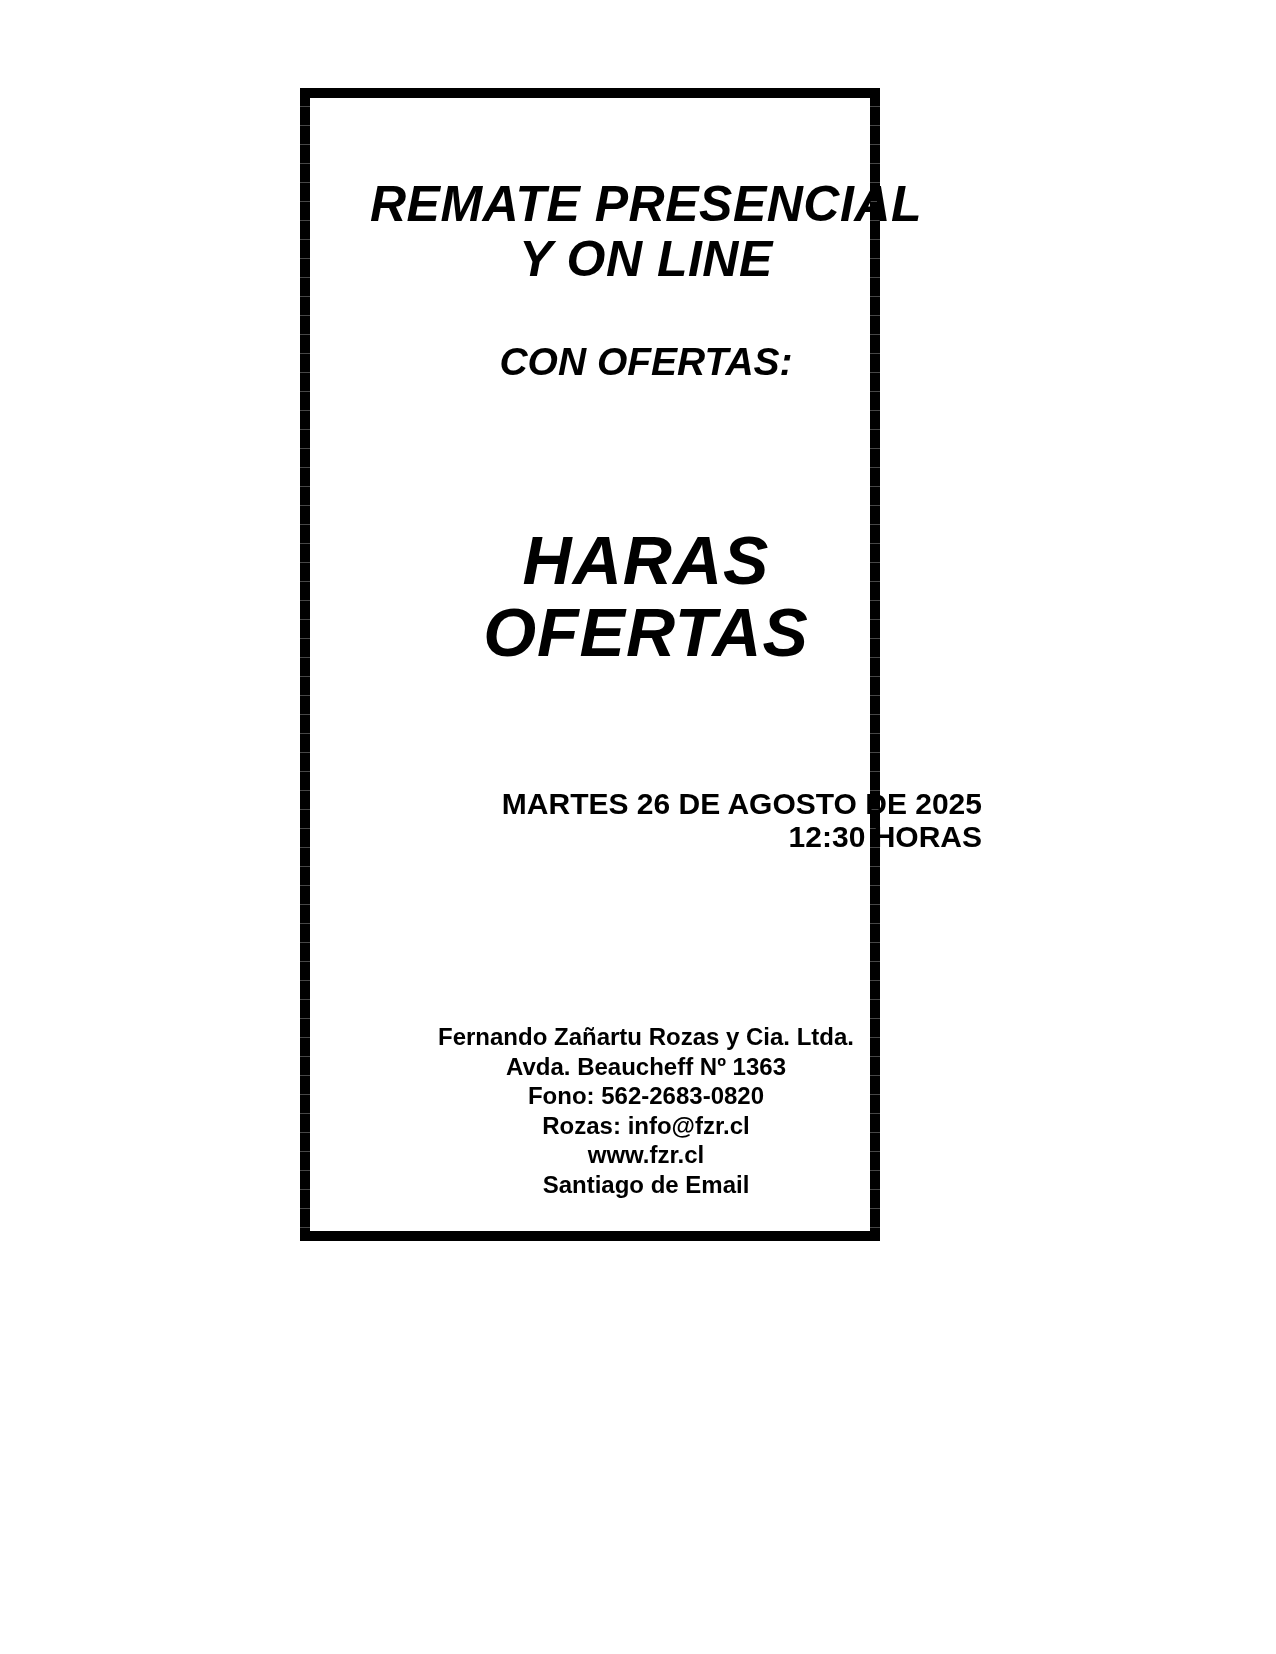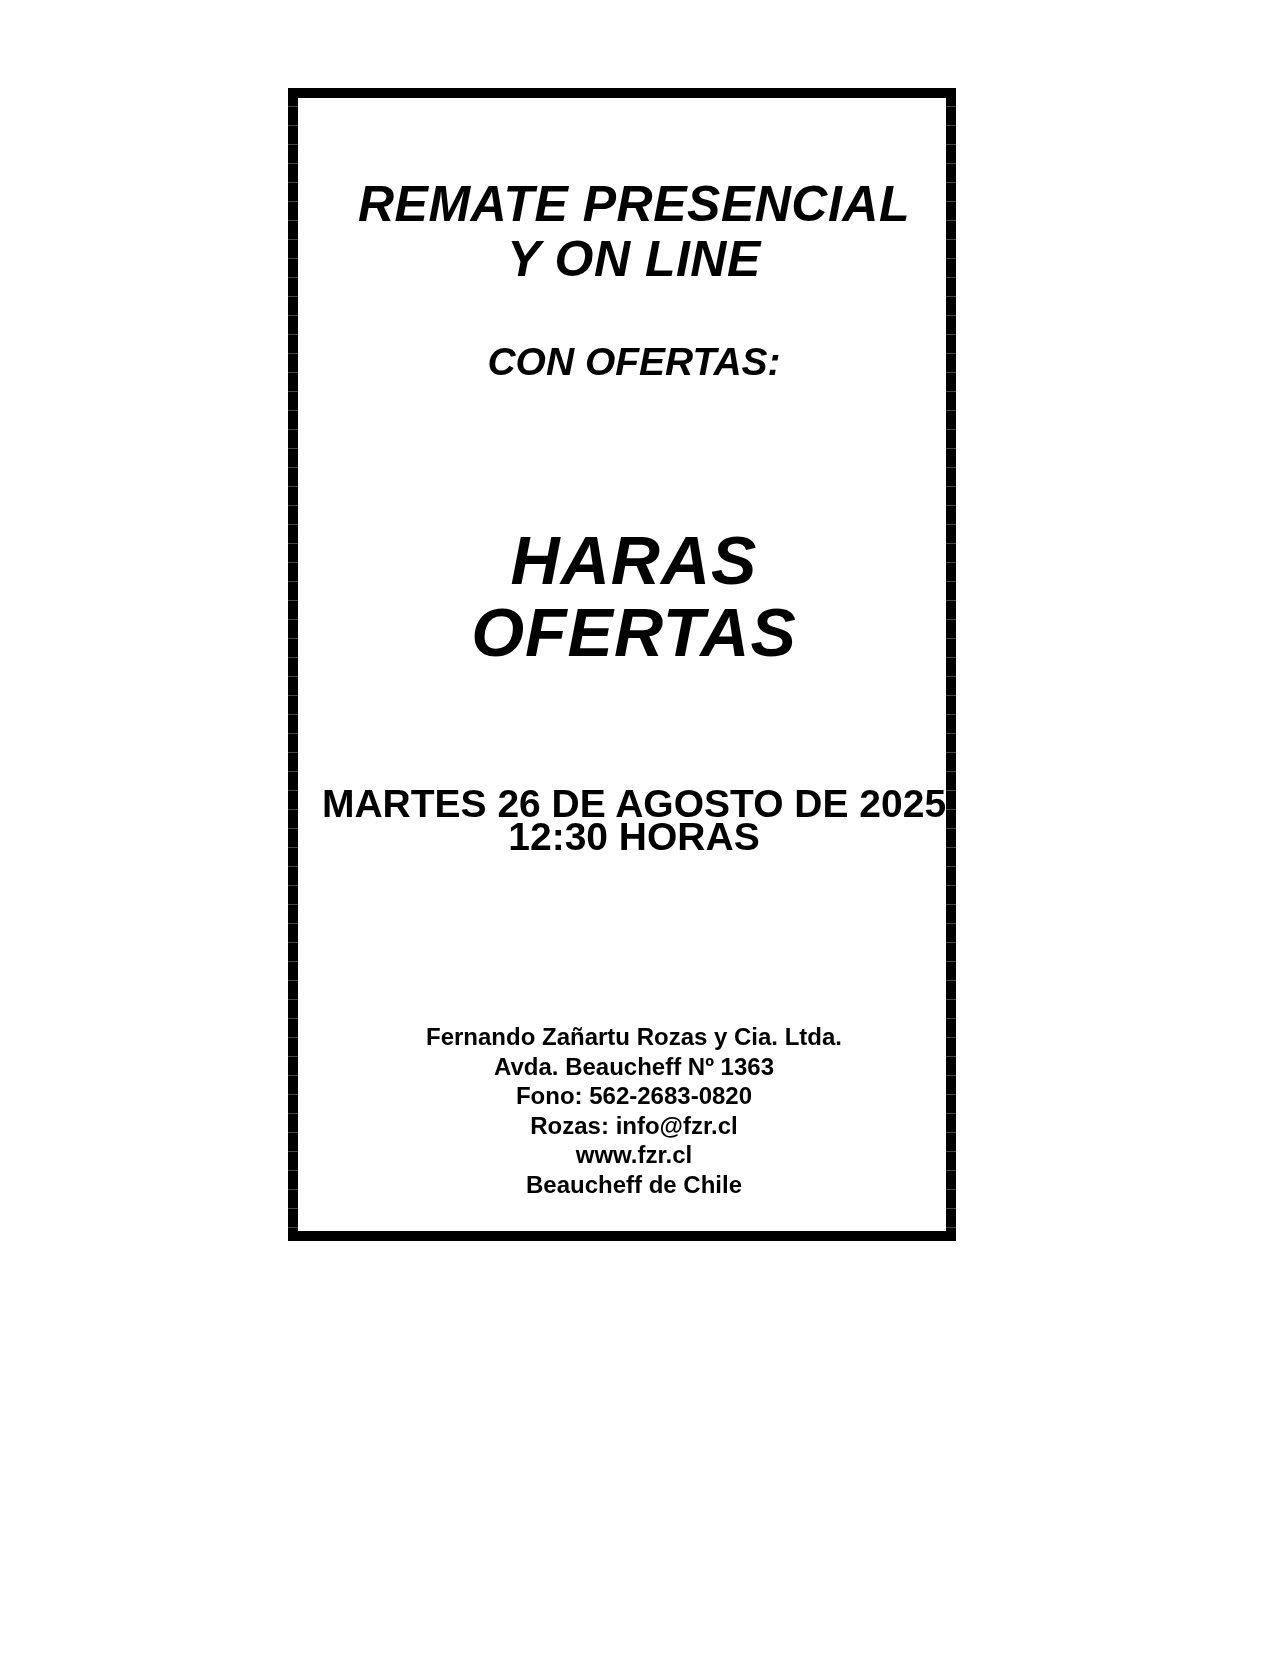--- a/index.html
+++ b/index.html
@@ -7,23 +7,23 @@
     position: relative;
     width: 1276px;
     height: 1654px;
     background: #ffffff;
     font-family: "Liberation Sans", "DejaVu Sans", sans-serif;
     color: #000000;
     overflow: hidden;
   }
   .frame {
     position: absolute;
-    left: 288px;
+    left: 300px;
     top: 88px;
-    width: 668px;
+    width: 580px;
     height: 1153px;
     border: 10px solid #000000;
     box-sizing: border-box;
     background: #ffffff;
   }
   
   .seam {
     position: absolute;
     top: -10px;
     width: 10px;
@@ -63,22 +63,23 @@
   }
   .name-block {
     top: 426px;
     font-size: 68px;
     line-height: 72px;
     font-style: italic;
     letter-spacing: 1px;
   }
   .date-block {
     top: 689px;
-    font-size: 39px;
+    font-size: 30px;
     line-height: 33px;
+    text-align: right;
   }
   .contact-block {
     top: 924px;
     font-size: 24px;
     line-height: 29.5px;
   }
 </style>
 </head>
 <body>
 
@@ -105,16 +106,16 @@
       <div>MARTES 26 DE AGOSTO DE 2025</div>
       <div>12:30 HORAS</div>
     </div>
 
     <div class="block contact-block">
       <div>Fernando Zañartu Rozas y Cia. Ltda.</div>
       <div>Avda. Beaucheff Nº 1363</div>
       <div>Fono: 562-2683-0820</div>
       <div>Rozas: info@fzr.cl</div>
       <div>www.fzr.cl</div>
-      <div>Beaucheff de Chile</div>
+      <div>Santiago de Email</div>
     </div>
   </div>
 </div>
 
 </body></html>

